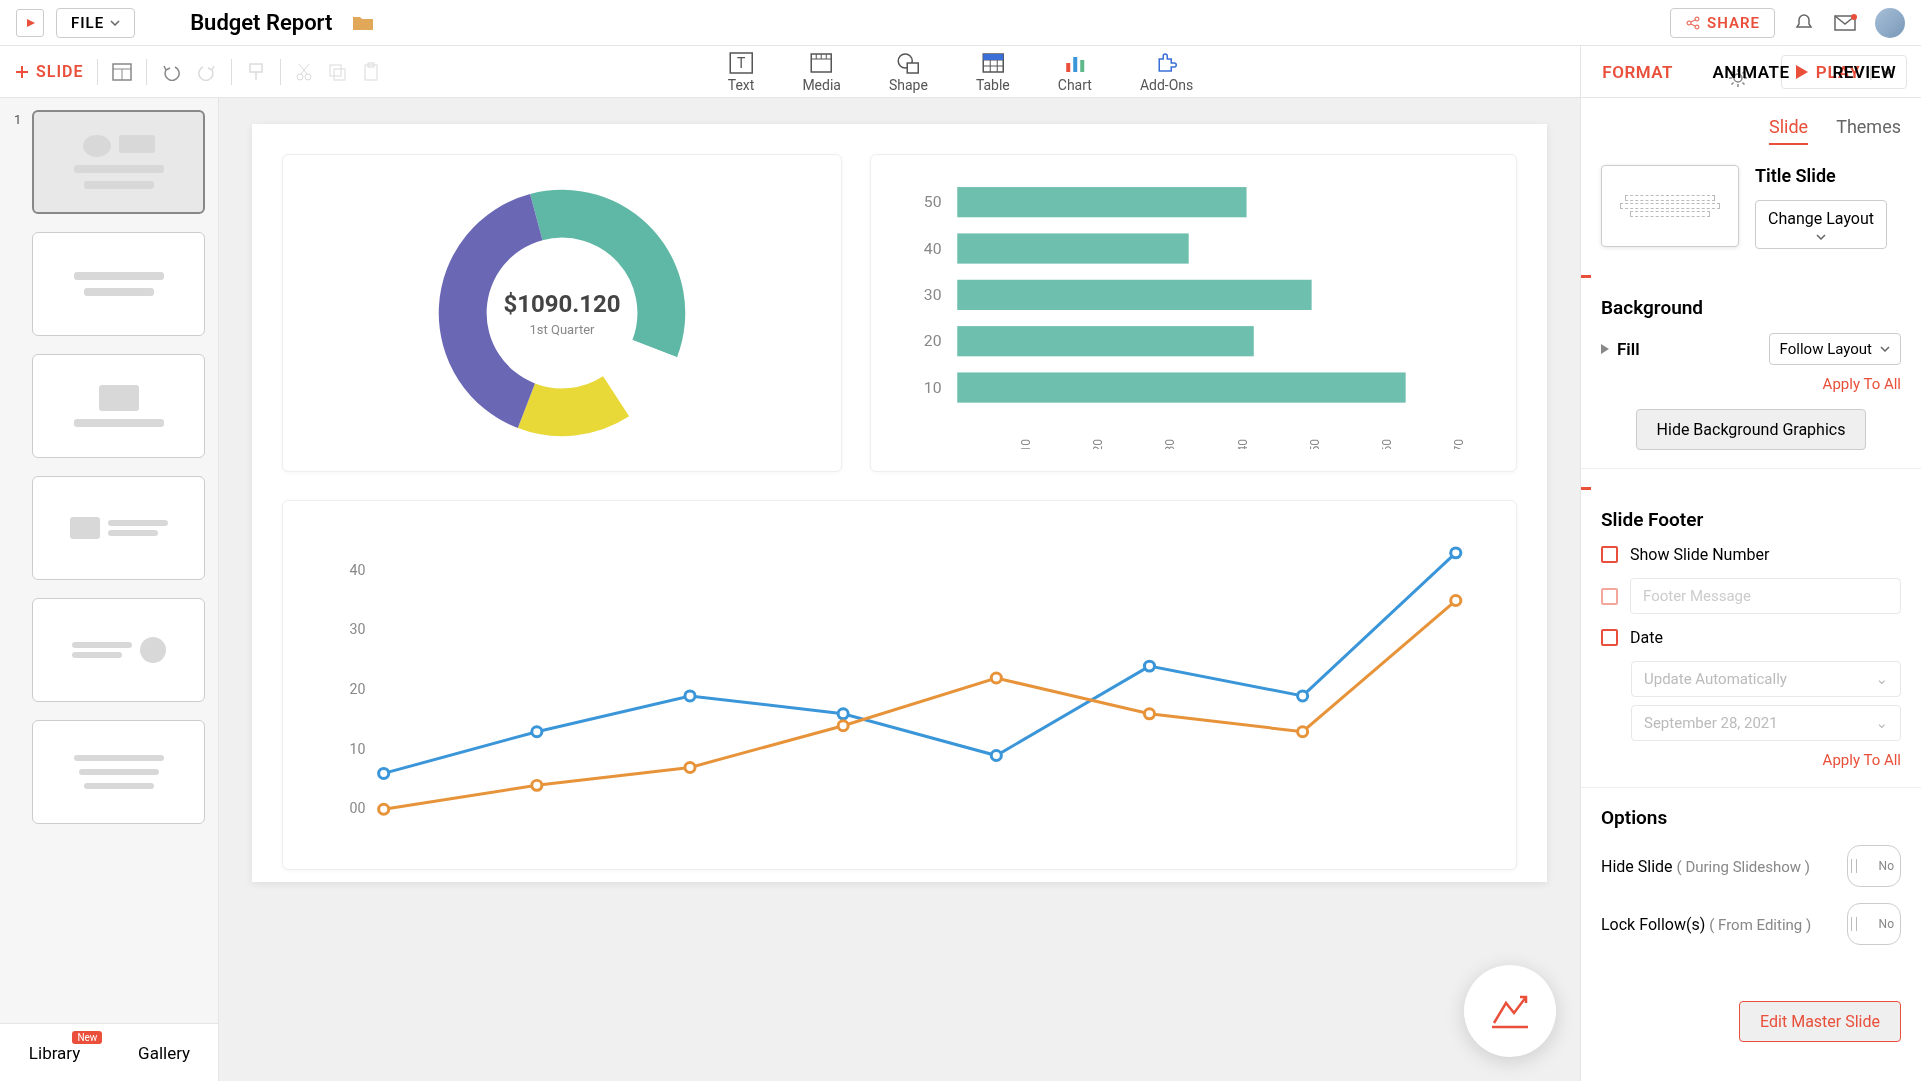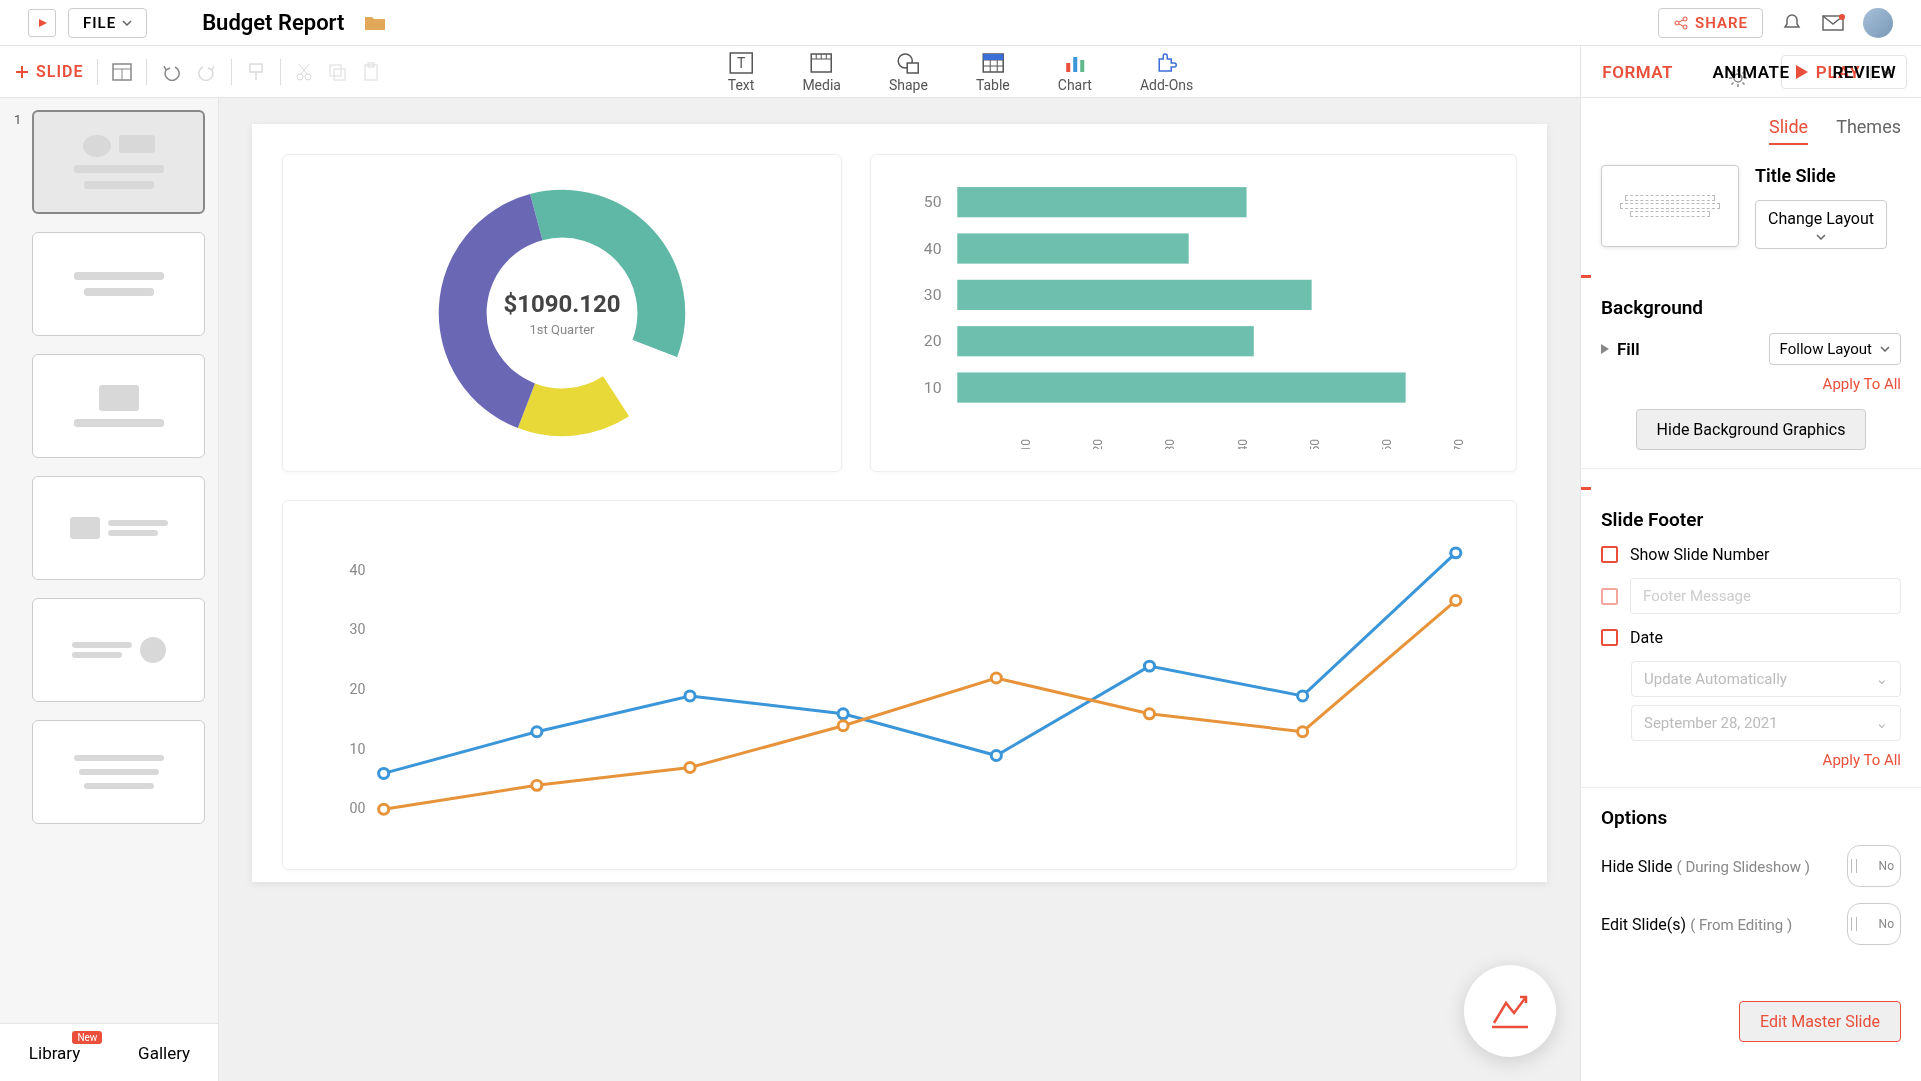--- a/index.html
+++ b/index.html
@@ -1,19 +1,19 @@
 <!DOCTYPE html>
 <html><head>
 <meta charset="utf-8">
 <style>
 * { margin: 0; padding: 0; box-sizing: border-box; font-family: -apple-system, BlinkMacSystemFont, "Segoe UI", Roboto, sans-serif; }
 body { width: 1921px; height: 1081px; background: #fff; overflow: hidden; font-size: 17px; }
 
 
-.header { height: 46px; display: flex; align-items: center; padding: 0 28px; border-bottom: 1px solid #e5e5e5; }
+.header { height: 46px; display: flex; align-items: center; padding: 0 16px; border-bottom: 1px solid #e5e5e5; }
 .logo { width: 28px; height: 28px; border: 1.5px solid #ccc; border-radius: 3px; display: flex; align-items: center; justify-content: center; margin-right: 12px; color: #e94f3a; }
 .file-btn { border: 1.5px solid #ccc; border-radius: 4px; padding: 5px 14px; font-size: 15px; font-weight: 600; letter-spacing: 1px; cursor: pointer; display: flex; align-items: center; gap: 6px; }
 .doc-title { font-size: 22px; font-weight: 600; margin-left: 55px; }
 .folder-icon { margin-left: 20px; color: #d0923a; }
 .header-right { margin-left: auto; display: flex; align-items: center; gap: 18px; }
 .share-btn { border: 1.5px solid #ccc; border-radius: 4px; padding: 5px 14px; font-size: 15px; font-weight: 600; letter-spacing: 1px; display: flex; align-items: center; gap: 6px; color: #e94f3a; }
 .avatar { width: 30px; height: 30px; border-radius: 50%; background: linear-gradient(135deg,#a8c0d8,#7898b8); }
 
 
 .toolbar { height: 52px; display: flex; align-items: center; padding: 0 14px; border-bottom: 1px solid #e5e5e5; }
@@ -445,20 +445,20 @@
     <div class="apply-link">Apply To All</div>
     <hr class="sep">
     <div class="section-title">Options</div>
     <div class="option-row">
       <span><span>Hide Slide</span> <span class="option-sub">( During Slideshow )</span></span>
       <div class="toggle">
           <span>No</span>
         </div>
     </div>
     <div class="option-row">
-      <span><span>Edit Slide(s)</span> <span class="option-sub">( From Editing )</span></span>
+      <span><span>Lock Follow(s)</span> <span class="option-sub">( From Editing )</span></span>
       <div class="toggle">
           <span>No</span>
         </div>
     </div>
     <button class="edit-master-btn">Edit Master Slide</button>
   </div>
 </div>
 
 </body></html>

